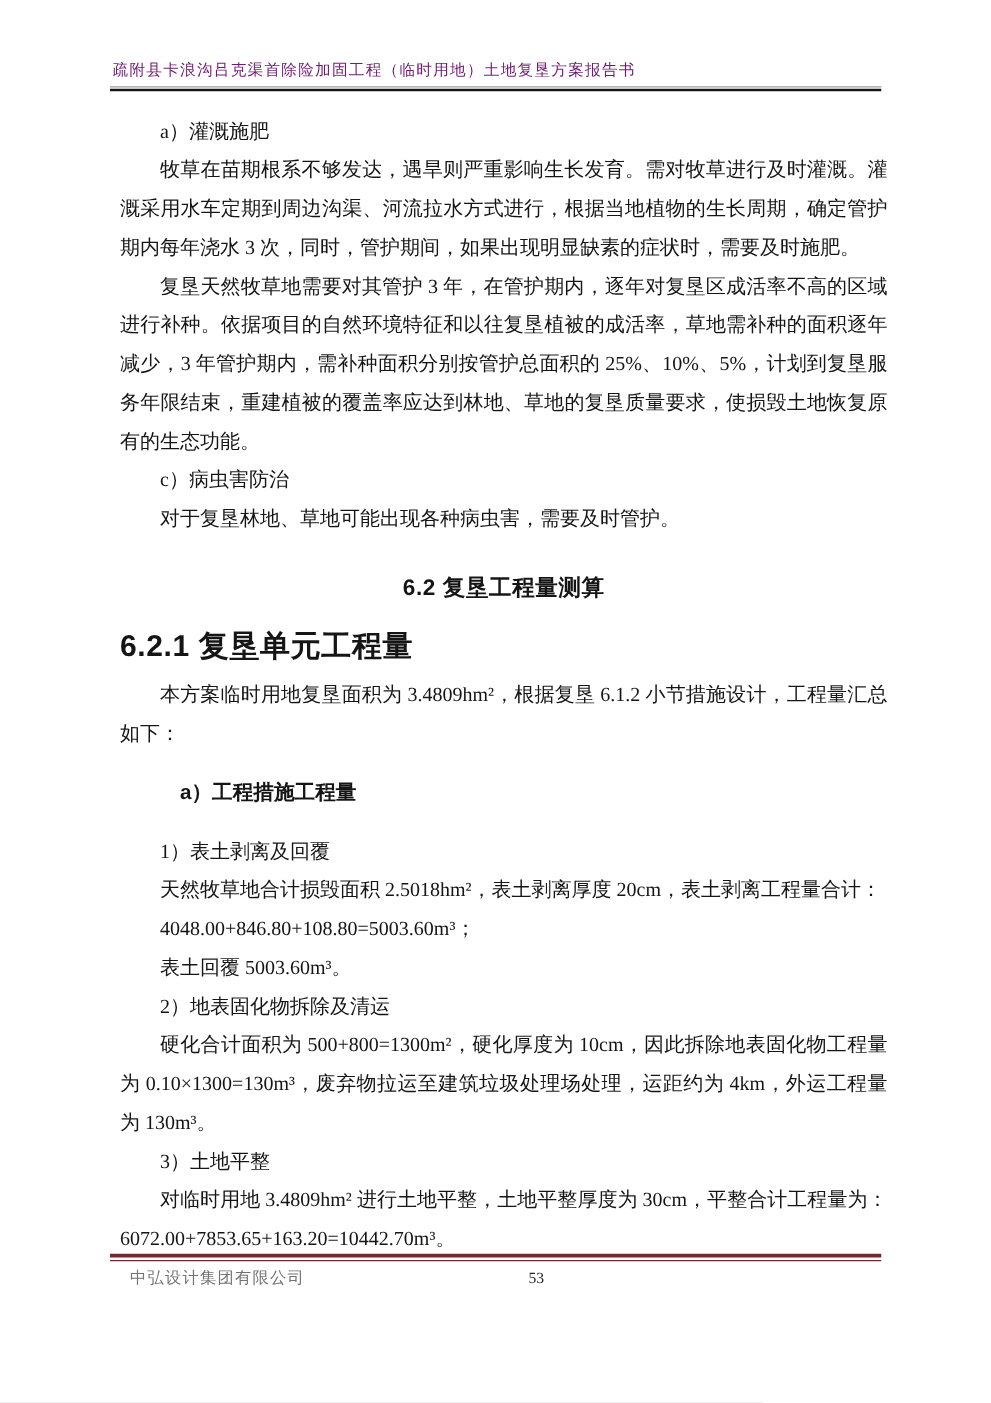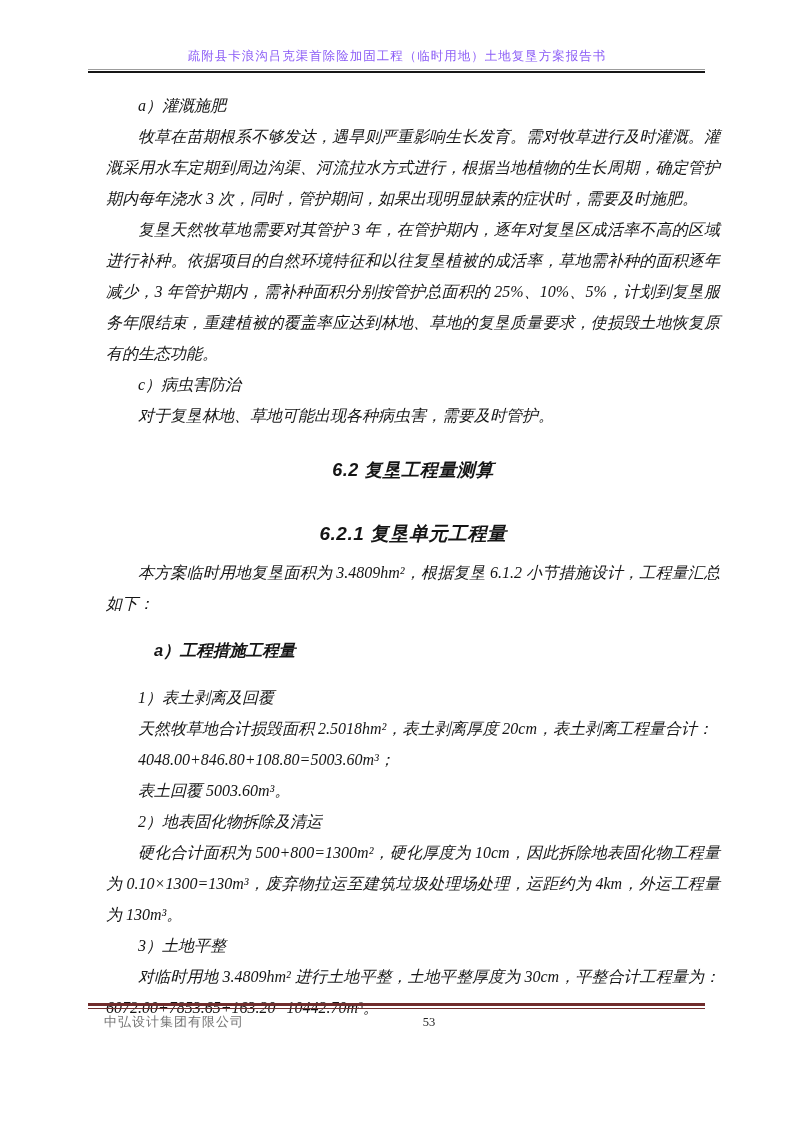--- a/index.html
+++ b/index.html
@@ -7,49 +7,49 @@
     position:relative;
     width:793px; height:1122px;
     background:#ffffff;
     margin:0 auto;
     overflow:hidden;
     font-family:"Liberation Serif","DejaVu Serif",serif;
     color:#151515;
   }
   .header-title {
     position:absolute; top:48px; left:90px; width:614px;
-    text-align:center; font-size:12.5px; line-height:16px;
-    letter-spacing:1px; color:#8b5cf6;
+    font-size:12.5px; line-height:16px;
+    letter-spacing:1px; color:#701a75;
   }
   .header-rule { position:absolute; top:69px; left:88px; width:617px; }
   .header-rule .thin  { height:1px; background:#9c9c9c; }
   .header-rule .thick { height:2px; background:#161616; margin-top:1px; }
 
   .content {
-    position:absolute; top:90px; left:106px; width:614px;
+    position:absolute; top:90px; left:96px; width:614px;
     font-size:16px; line-height:31px;
-    text-align:justify; text-justify:inter-ideograph;font-style:italic;
+    text-align:justify; text-justify:inter-ideograph;
   }
   .para  { margin:0; text-indent:32px; }
   .item  { margin:0; text-indent:32px; }
   .bold-item {
     margin:16px; text-indent:32px; font-weight:700; font-size:16.5px;
     font-family:"Liberation Sans","DejaVu Sans",sans-serif;
   }
   .h-section {
     margin:24px 0 0 0; text-indent:0; line-height:30px;
     font-family:"Liberation Sans","DejaVu Sans",sans-serif;
     font-size:18px; font-weight:700; letter-spacing:0.5px;
     text-align:center;
   }
   .h-subsection {
-    margin:34px 0 8px 0; text-indent:0; line-height:30px;
+    margin:18px 0 8px 0; text-indent:0; line-height:30px;
     font-family:"Liberation Sans","DejaVu Sans",sans-serif;
-    font-size:19px; font-weight:700; letter-spacing:0.5px;
-    text-align:center;
+    font-size:24px; font-weight:700; letter-spacing:0.5px;
+    text-align:left;
   }
 
   .footer-rule { position:absolute; top:1003px; left:88px; width:617px; }
   .footer-rule .thick { height:3px; background:#702c2c; }
   .footer-rule .thin  { height:1px; background:#702c2c; margin-top:2px; }
   .footer-company {
     position:absolute; top:1013px; left:104px;
     font-size:13px; letter-spacing:1px; color:#737373;
   }
   .footer-page {

